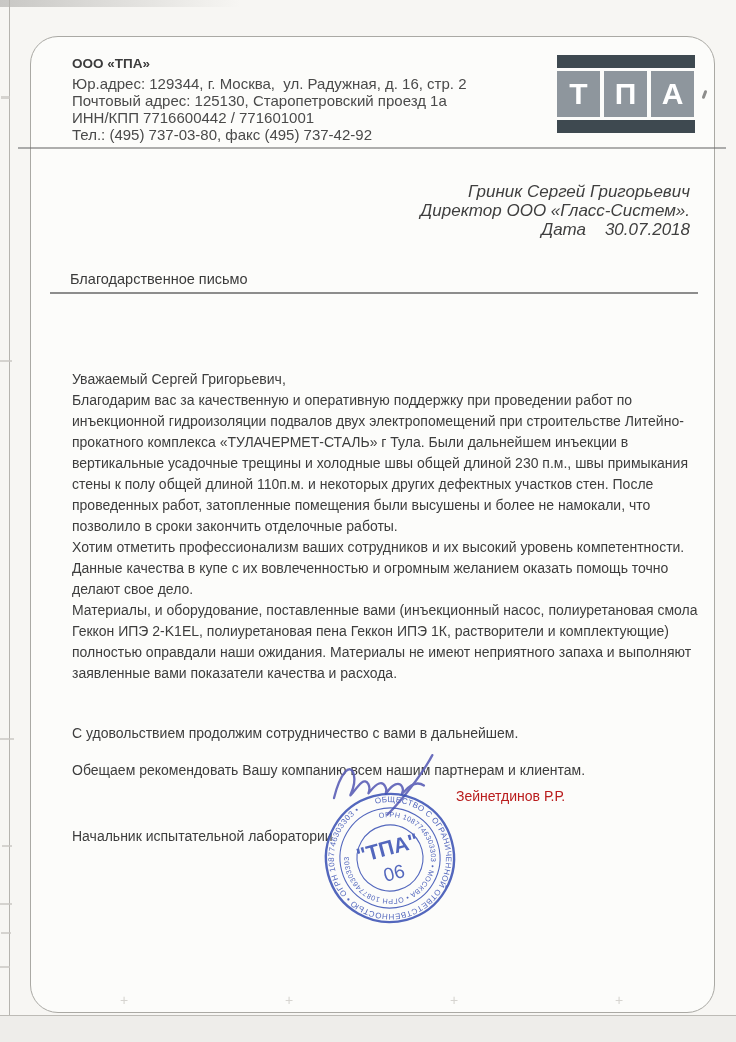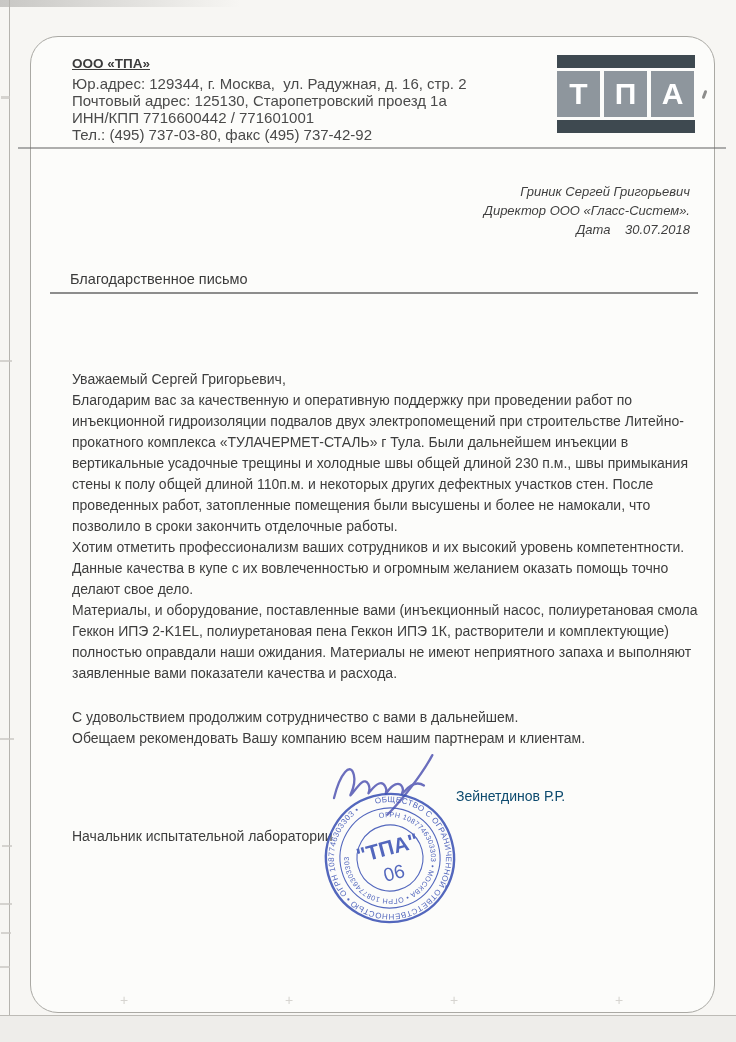--- a/index.html
+++ b/index.html
@@ -17,50 +17,50 @@
     border:1.5px solid #aaa9a4;border-radius:28px;background:#fcfcfa;
   }
   .left-edge-line{position:absolute;left:9px;top:0;width:1px;height:1042px;background:#b6b4af;}
   .bottom-edge-line{position:absolute;left:0;top:1015px;width:736px;height:1px;background:#bdbbb6;}
   .bottom-strip{position:absolute;left:0;top:1016px;width:736px;height:26px;background:#eeedea;}
   .top-shade{position:absolute;left:0;top:0;width:240px;height:7px;
     background:linear-gradient(to right,#c8c7c4,rgba(200,199,196,0));}
 
   
   .header-block{position:absolute;left:72px;top:56px;color:#454545;}
-  .company-name{font-size:13.5px;font-weight:bold;color:#3c3c3c;margin-bottom:4px;text-decoration:underline;}
+  .company-name{font-size:13.5px;font-weight:bold;color:#3c3c3c;margin-bottom:4px;}
   .header-line{font-size:15px;line-height:17px;white-space:pre;color:#4a4a4a;}
 
   
   .logo{position:absolute;left:557px;top:55px;width:138px;}
   .logo-bar{width:138px;height:13px;background:#3e4950;}
   .logo-row{display:flex;gap:4px;margin:3px 0;}
   .logo-tile{width:43px;height:46px;background:#8e969d;display:flex;align-items:center;justify-content:center;
     color:#ffffff;font-size:30px;font-weight:bold;}
 
   .header-separator{position:absolute;left:18px;top:147px;width:708px;height:1.5px;background:#6d6d6d;opacity:.55;}
 
   
   .addressee{position:absolute;left:340px;top:182px;width:350px;text-align:right;
-    font-style:italic;font-size:13px;line-height:19px;color:#3f3f3f;}
+    font-style:italic;font-size:17px;line-height:19px;color:#3f3f3f;}
   .addressee div{white-space:pre;}
 
   
   .letter-title{position:absolute;left:70px;top:271px;font-size:14.5px;color:#3a3a3a;}
   .title-underline{position:absolute;left:50px;top:292px;width:648px;height:1.5px;background:#707070;opacity:.8;}
 
   
   .letter-body{position:absolute;left:72px;top:369px;width:640px;font-size:14px;line-height:21px;color:#3d3d3d;}
   .letter-body div{white-space:pre;}
   .letter-closing{position:absolute;left:72px;top:707px;width:640px;font-size:14px;line-height:21px;color:#3d3d3d;}
-  .letter-closing div{white-space:pre;}
+  .letter-closing div{white-space:pre;margin-top:16px;}
 
   
   .sig-label{position:absolute;left:72px;top:828px;font-size:14px;color:#3d3d3d;}
-  .sig-name{position:absolute;left:456px;top:788px;font-size:14px;color:#0c4a6e;}
+  .sig-name{position:absolute;left:456px;top:788px;font-size:14px;color:#b91c1c;}
   .sig-ink{position:absolute;left:322px;top:752px;width:160px;height:68px;opacity:.92;}
 
   
   .stamp{position:absolute;left:320px;top:788px;width:140px;height:140px;opacity:.88;}
 
   
   .artifact{position:absolute;background:#c9c7c3;opacity:.75;}
   .plus-mark{position:absolute;color:#d6d4d0;font-size:14px;}
   .apostrophe-mark{position:absolute;left:703px;top:90px;width:3px;height:9px;background:#8d8d8b;transform:rotate(20deg);border-radius:2px;}
 </style>

